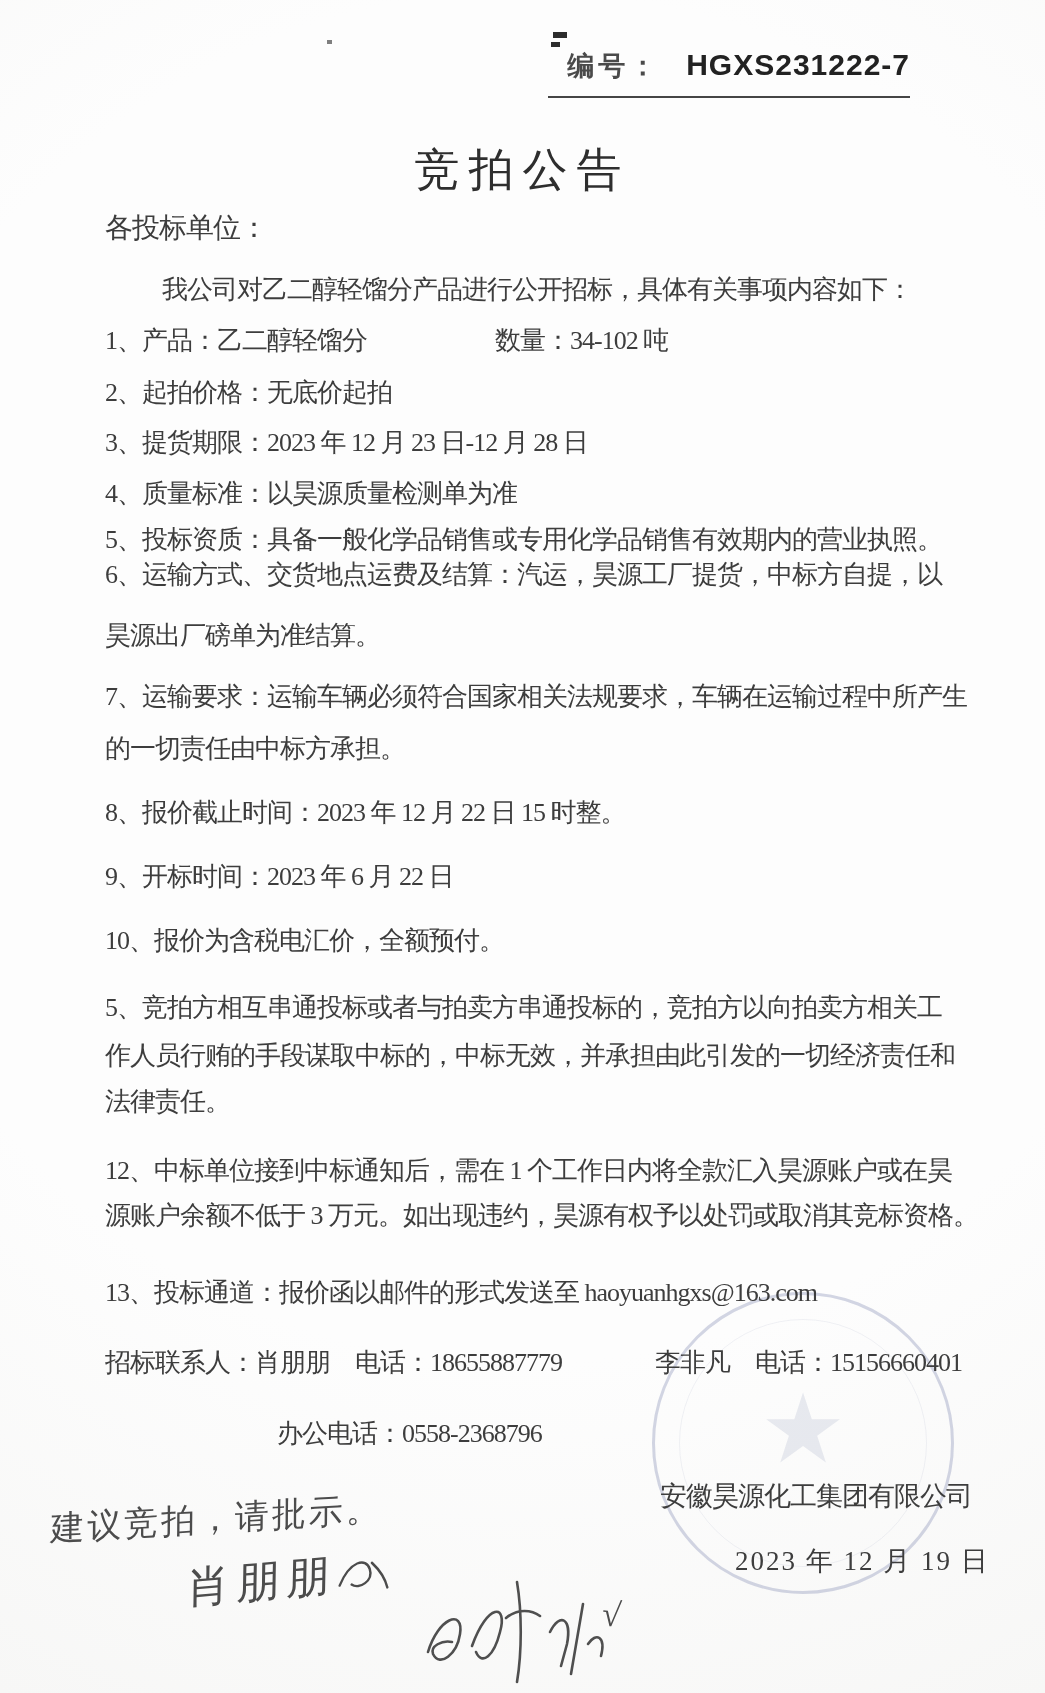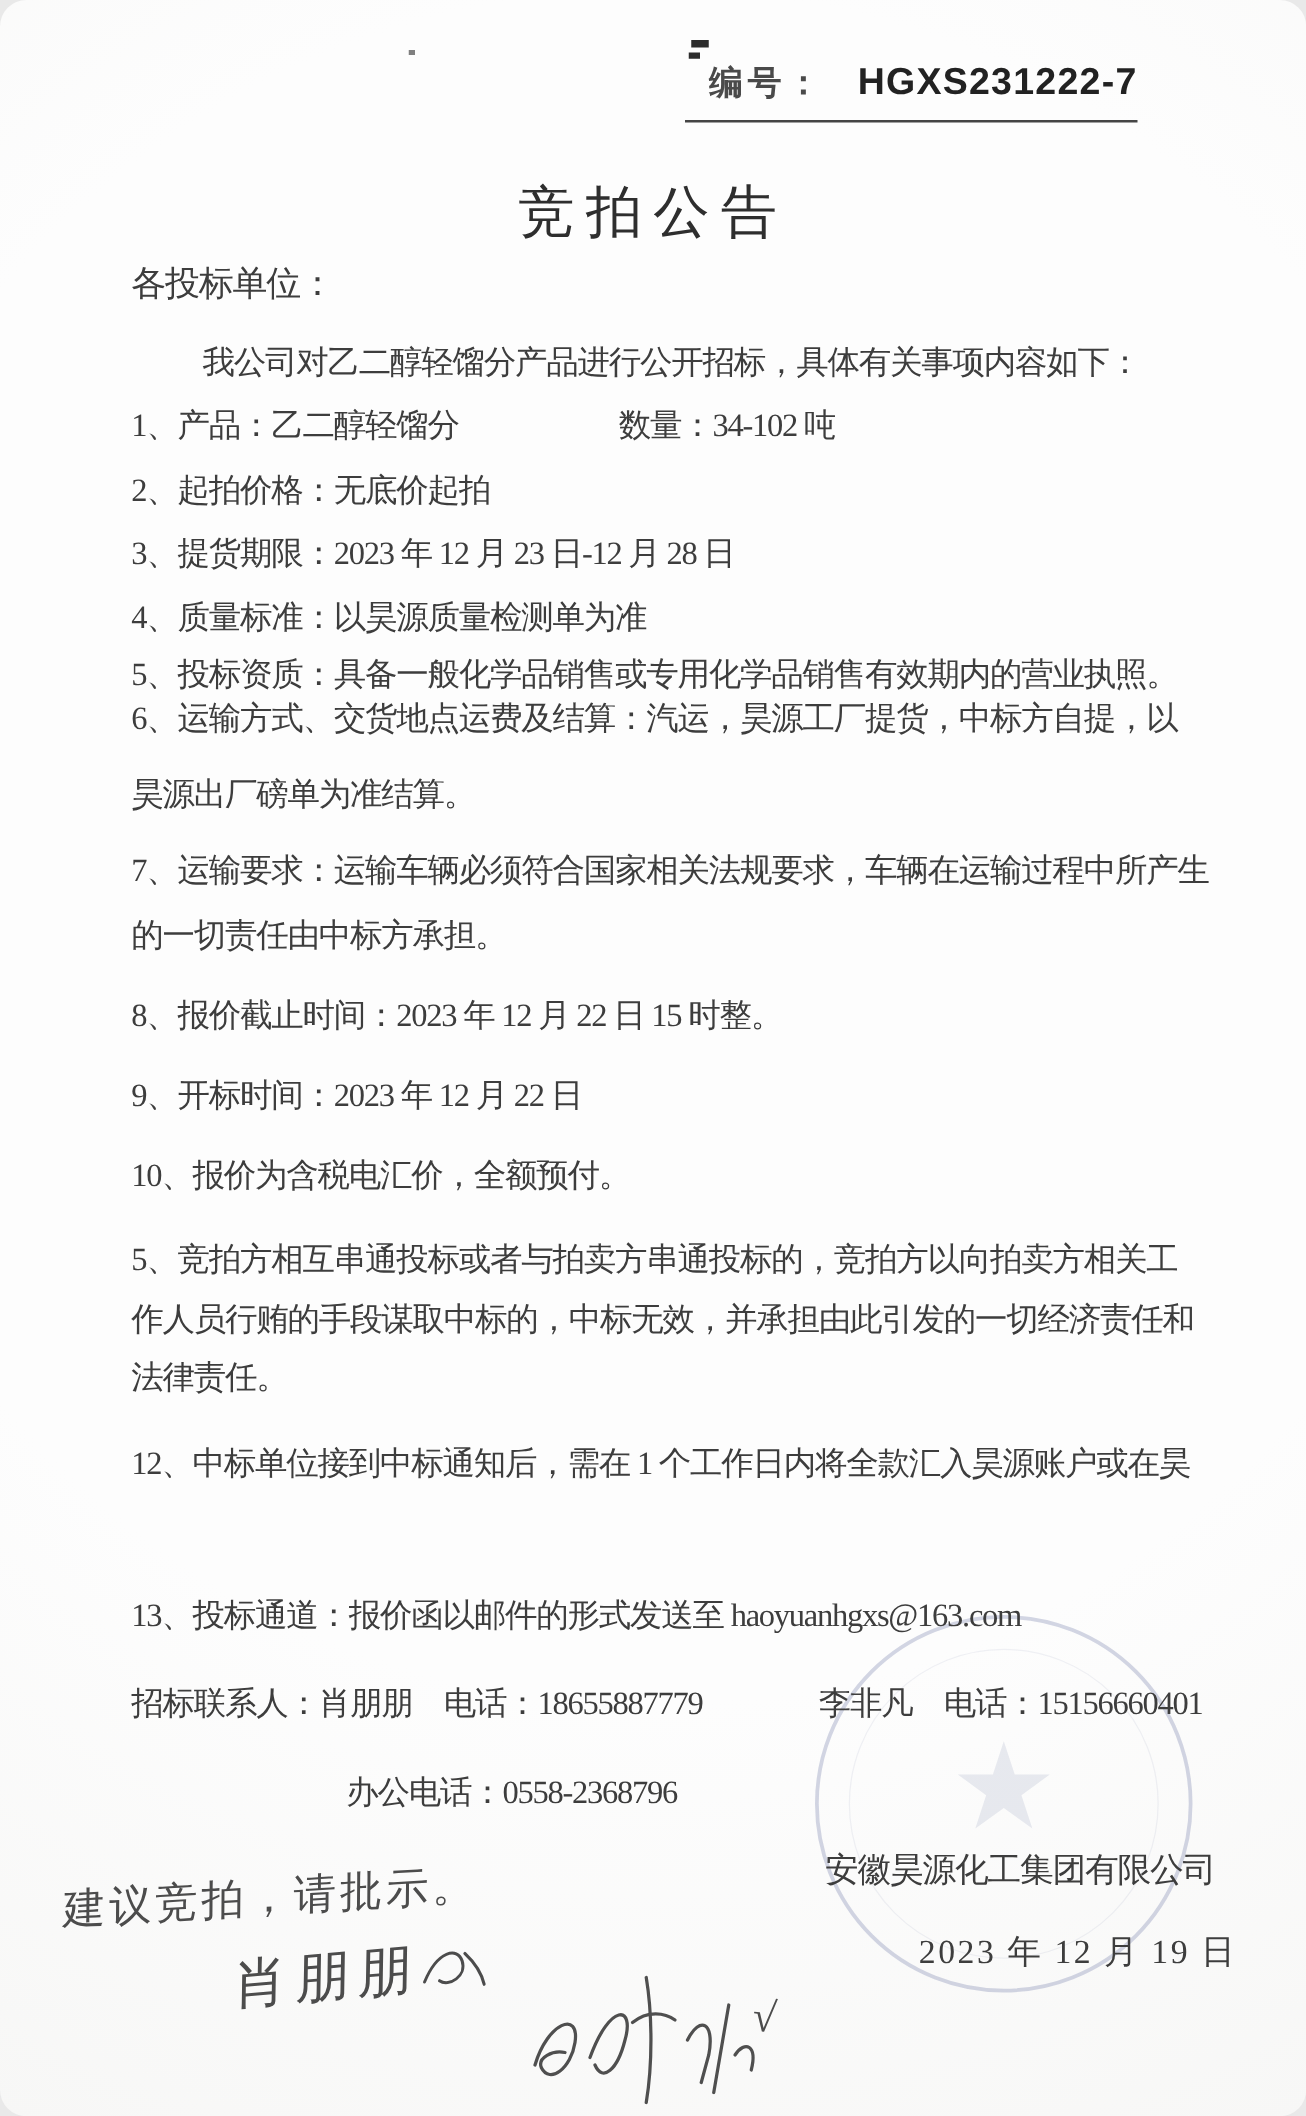--- a/index.html
+++ b/index.html
@@ -5,21 +5,20 @@
   html,body{margin:0;padding:0;background:#e9e9e9;}
   .page{
     position:relative;
     width:1045px;height:1693px;
     margin:0 auto;
     background:#fcfcfc;
     background-image:radial-gradient(circle at 50% 40%, #fdfdfd 60%, #f7f7f6 100%);
     font-family:"Liberation Serif","DejaVu Serif",serif;
     color:#3d3d3d;
     overflow:hidden;
-    border-radius:21px;
   }
   .line{
     position:absolute;
     white-space:nowrap;
     font-size:26px;
     line-height:1;
     letter-spacing:-1px;
     color:#3d3d3d;
     z-index:2;
   }
@@ -105,28 +104,29 @@
   <div class="line" style="top:481px;left:105px;">4、质量标准：以昊源质量检测单为准</div>
   <div class="line" style="top:527px;left:105px;">5、投标资质：具备一般化学品销售或专用化学品销售有效期内的营业执照。</div>
 
   <div class="line" style="top:562px;left:105px;">6、运输方式、交货地点运费及结算：汽运，昊源工厂提货，中标方自提，以</div>
   <div class="line" style="top:623px;left:105px;">昊源出厂磅单为准结算。</div>
 
   <div class="line" style="top:684px;left:105px;">7、运输要求：运输车辆必须符合国家相关法规要求，车辆在运输过程中所产生</div>
   <div class="line" style="top:736px;left:105px;">的一切责任由中标方承担。</div>
 
   <div class="line" style="top:800px;left:105px;">8、报价截止时间：2023 年 12 月 22 日 15 时整。</div>
-  <div class="line" style="top:864px;left:105px;">9、开标时间：2023 年 12 月 22 日</div>
+  <div class="line" style="top:864px;left:105px;">9、开标时间：2023 年 6 月 22 日</div>
   <div class="line" style="top:928px;left:105px;">10、报价为含税电汇价，全额预付。</div>
 
   <div class="line" style="top:995px;left:105px;">5、竞拍方相互串通投标或者与拍卖方串通投标的，竞拍方以向拍卖方相关工</div>
   <div class="line" style="top:1043px;left:105px;">作人员行贿的手段谋取中标的，中标无效，并承担由此引发的一切经济责任和</div>
   <div class="line" style="top:1089px;left:105px;">法律责任。</div>
 
   <div class="line" style="top:1158px;left:105px;">12、中标单位接到中标通知后，需在 1 个工作日内将全款汇入昊源账户或在昊</div>
+  <div class="line" style="top:1203px;left:105px;">源账户余额不低于 3 万元。如出现违约，昊源有权予以处罚或取消其竞标资格。</div>
 
   <div class="line" style="top:1280px;left:105px;">13、投标通道：报价函以邮件的形式发送至 haoyuanhgxs@163.com</div>
 
   <div class="line" style="top:1350px;left:105px;width:845px;">
     <span>招标联系人：肖朋朋　电话：18655887779</span>
     <span class="contact-secondary">李非凡　电话：15156660401</span>
   </div>
   <div class="line" style="top:1421px;left:277px;">办公电话：0558-2368796</div>
 
   <div class="stamp">

